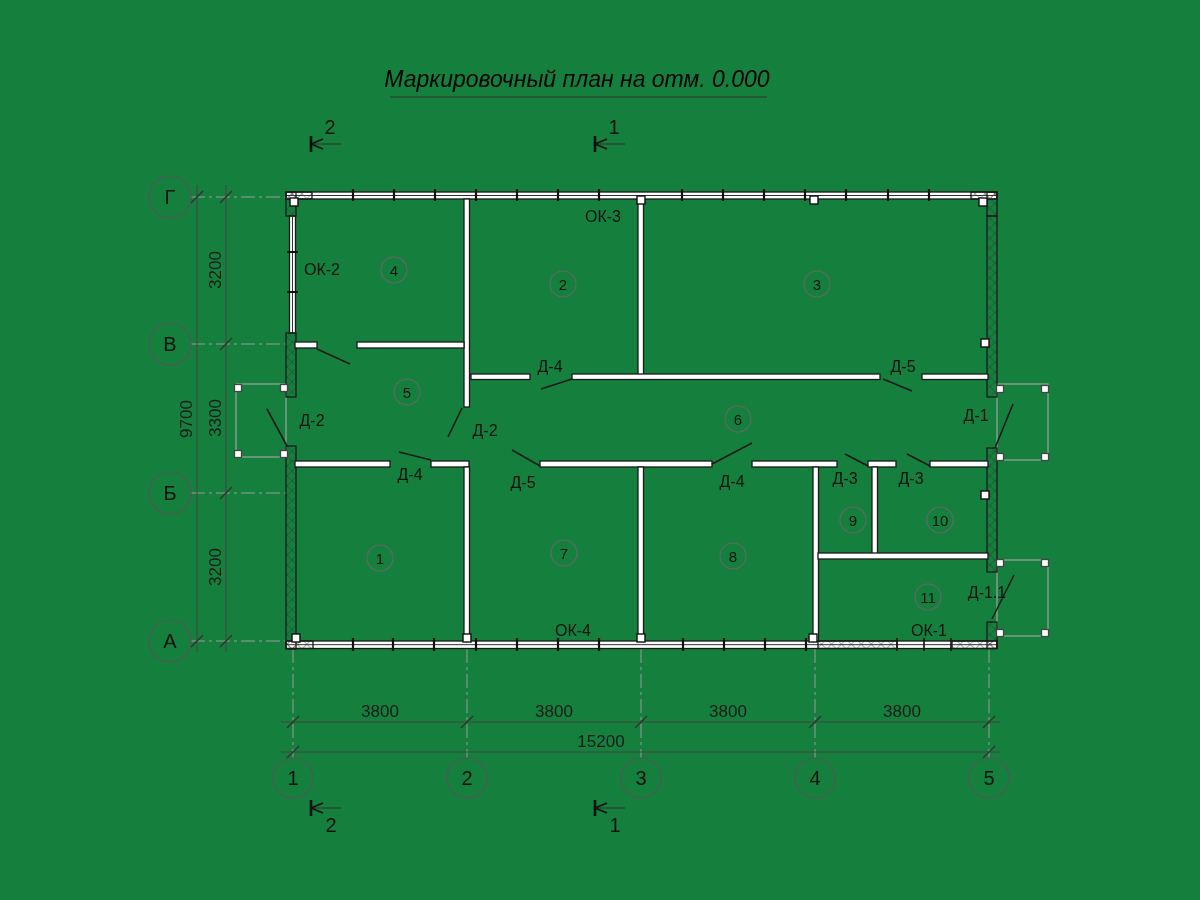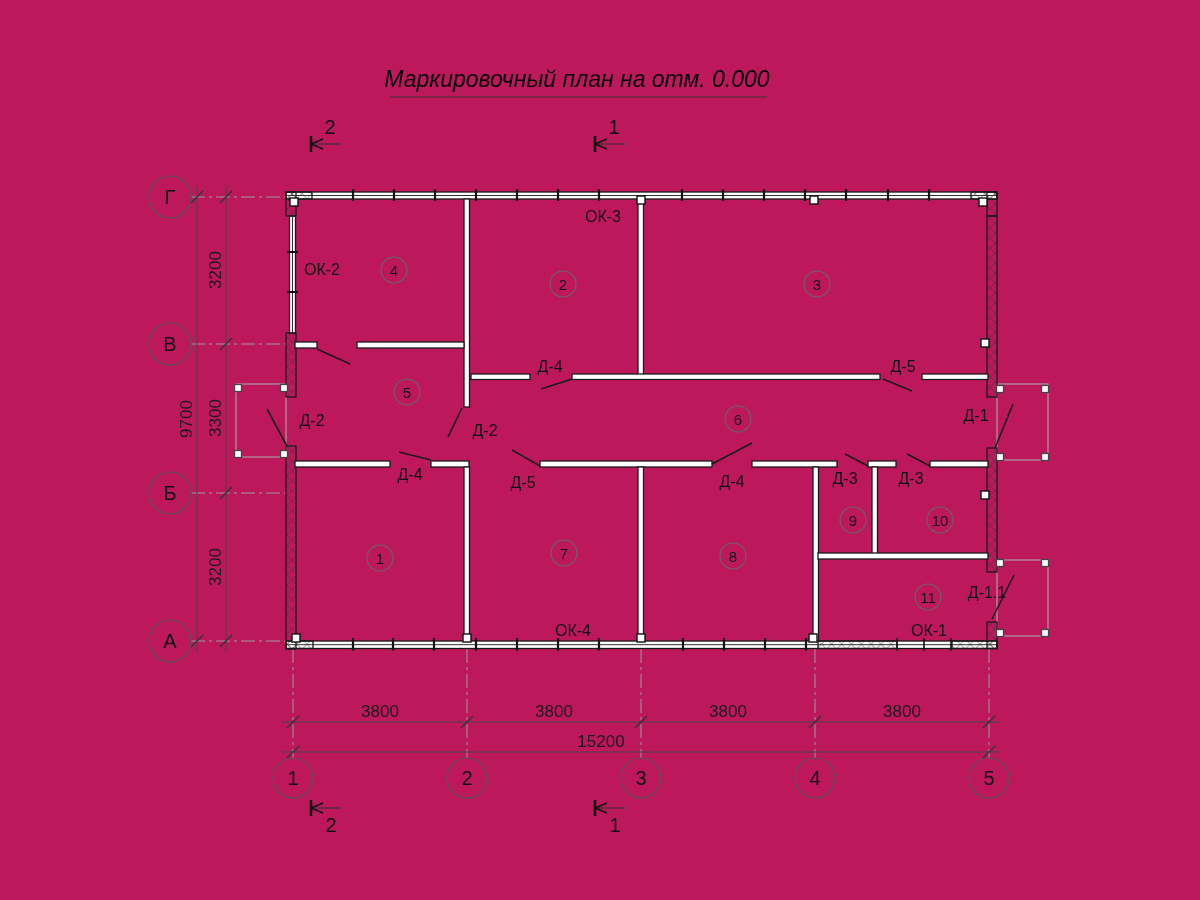--- a/index.html
+++ b/index.html
@@ -1,16 +1,16 @@
 <!DOCTYPE html>
 <html><head>
 <meta charset="utf-8">
 <style>
   html,body{margin:0;padding:0;background:#fff;}
-  #stage{position:relative;width:1200px;height:900px;background:#be185d;overflow:hidden;}
+  #stage{position:relative;width:1200px;height:900px;background:#15803d;overflow:hidden;}
   svg{display:block;}
   .f-title{font:italic 23px "Liberation Sans",sans-serif;fill:#000;}
   .f-grid{font:20px "Liberation Sans",sans-serif;fill:#111;}
   .f-room{font:15px "Liberation Sans",sans-serif;fill:#111;}
   .f-lab{font:16px "Liberation Sans",sans-serif;fill:#111;}
   .f-dim{font:17px "Liberation Sans",sans-serif;fill:#1a1a1a;}
   .f-sec{font:20px "Liberation Sans",sans-serif;fill:#111;}
   .mid{text-anchor:middle;}
   .cen{text-anchor:middle;dominant-baseline:central;}
   .wall-band{fill:#fff;stroke:#1a1a1a;stroke-width:1.3;}

